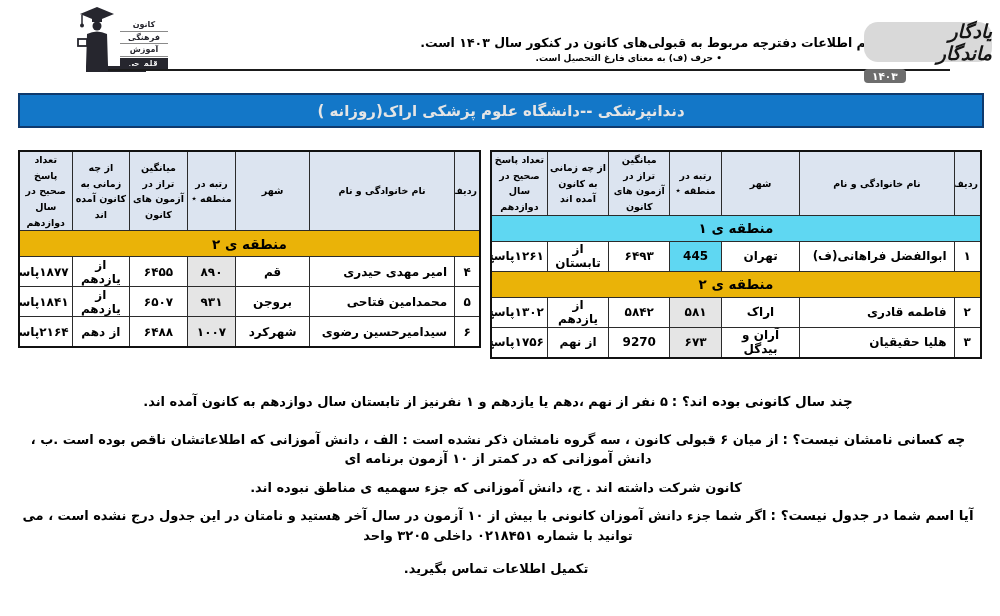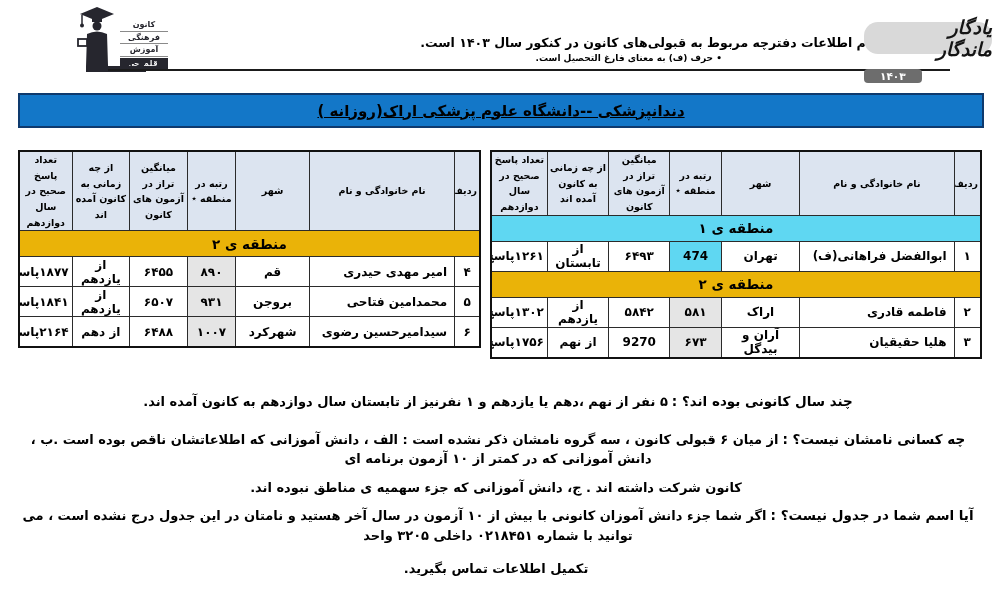--- a/index.html
+++ b/index.html
@@ -14,28 +14,28 @@
   .kanoon-badge{background:#26262e;color:#fff;font-size:8px;font-weight:bold;text-align:center;padding:2px 0;margin-top:1px;line-height:1.1;font-family:Liberation Mono, monospace;}
   .kanoon-base{position:absolute;left:86px;top:66px;width:60px;height:6px;background:#26262e;}
 
   .hrule{position:absolute;left:108px;top:69px;width:842px;height:2px;background:#1b1b1b;}
 
   .notice{position:absolute;top:35px;right:78px;text-align:right;color:#000;}
   .notice-main{font-size:12.5px;font-weight:bold;}
   .notice-sub{font-size:9px;font-weight:bold;margin-top:3px;margin-left:0;margin-right:200px;}
 
   .brand{position:absolute;top:22px;right:8px;width:128px;height:56px;}
-  .brand-plate{background:#d9d9d9;border-radius:14px;height:32px;display:flex;align-items:center;justify-content:center;
+  .brand-plate{background:#d9d9d9;border-radius:14px;height:40px;display:flex;align-items:center;justify-content:center;
     font-family:"DejaVu Serif",serif;font-style:italic;font-weight:bold;font-size:19px;color:#141414;padding-left:40px;}
   .brand-year{position:absolute;left:0px;bottom:-5px;background:#6d6d6d;color:#fff;border-radius:4px;
-    font-size:10.5px;font-weight:bold;padding:1px 16px;letter-spacing:1px;}
+    font-size:10.5px;font-weight:bold;padding:1px 8px;letter-spacing:1px;}
 
   
   .title-bar{position:absolute;left:18px;top:93px;width:962px;height:31px;background:#1377c8;border:2px solid #0e3a6e;
-    color:#000000;font-weight:bold;font-size:15px;display:flex;align-items:center;justify-content:center;text-decoration:underline;}
+    color:#e5e5e5;font-weight:bold;font-size:15px;display:flex;align-items:center;justify-content:center;}
 
   
   table.tbl{position:absolute;border-collapse:collapse;table-layout:fixed;background:#fff;border:2px solid #111;}
   .tbl th,.tbl td{border:1px solid #2b2b2b;overflow:hidden;}
   .tbl th{background:#dce4f0;font-size:9.5px;font-weight:bold;height:62px;line-height:1.65;padding:0 2px;text-align:center;color:#000;}
   .tbl td{font-size:12px;font-weight:bold;height:29px;text-align:center;padding:0 3px;color:#000;}
   .tbl td.name{text-align:right;padding-right:7px;}
   .tbl tr.band td{height:25px;font-size:13.5px;text-align:center;}
   .tbl tr.band.cyan td{background:#5fd7f2;}
   .tbl tr.band.green td{background:#eab308;}
@@ -113,21 +113,21 @@
       </tr>
     </thead>
     <tbody>
       <tr class="band cyan">
         <td colspan="7">منطقه ی ۱</td>
       </tr>
       <tr>
         <td>۱</td>
         <td class="name">ابوالفضل فراهانی(ف)</td>
         <td>تهران</td>
-        <td class="hl-cyan">474</td>
+        <td class="hl-cyan">445</td>
         <td>۶۴۹۳</td>
         <td>از تابستان</td>
         <td>۱۲۶۱پاسخ</td>
       </tr>
       <tr class="band green">
         <td colspan="7">منطقه ی ۲</td>
       </tr>
       <tr>
         <td>۲</td>
         <td class="name">فاطمه قادری</td>

